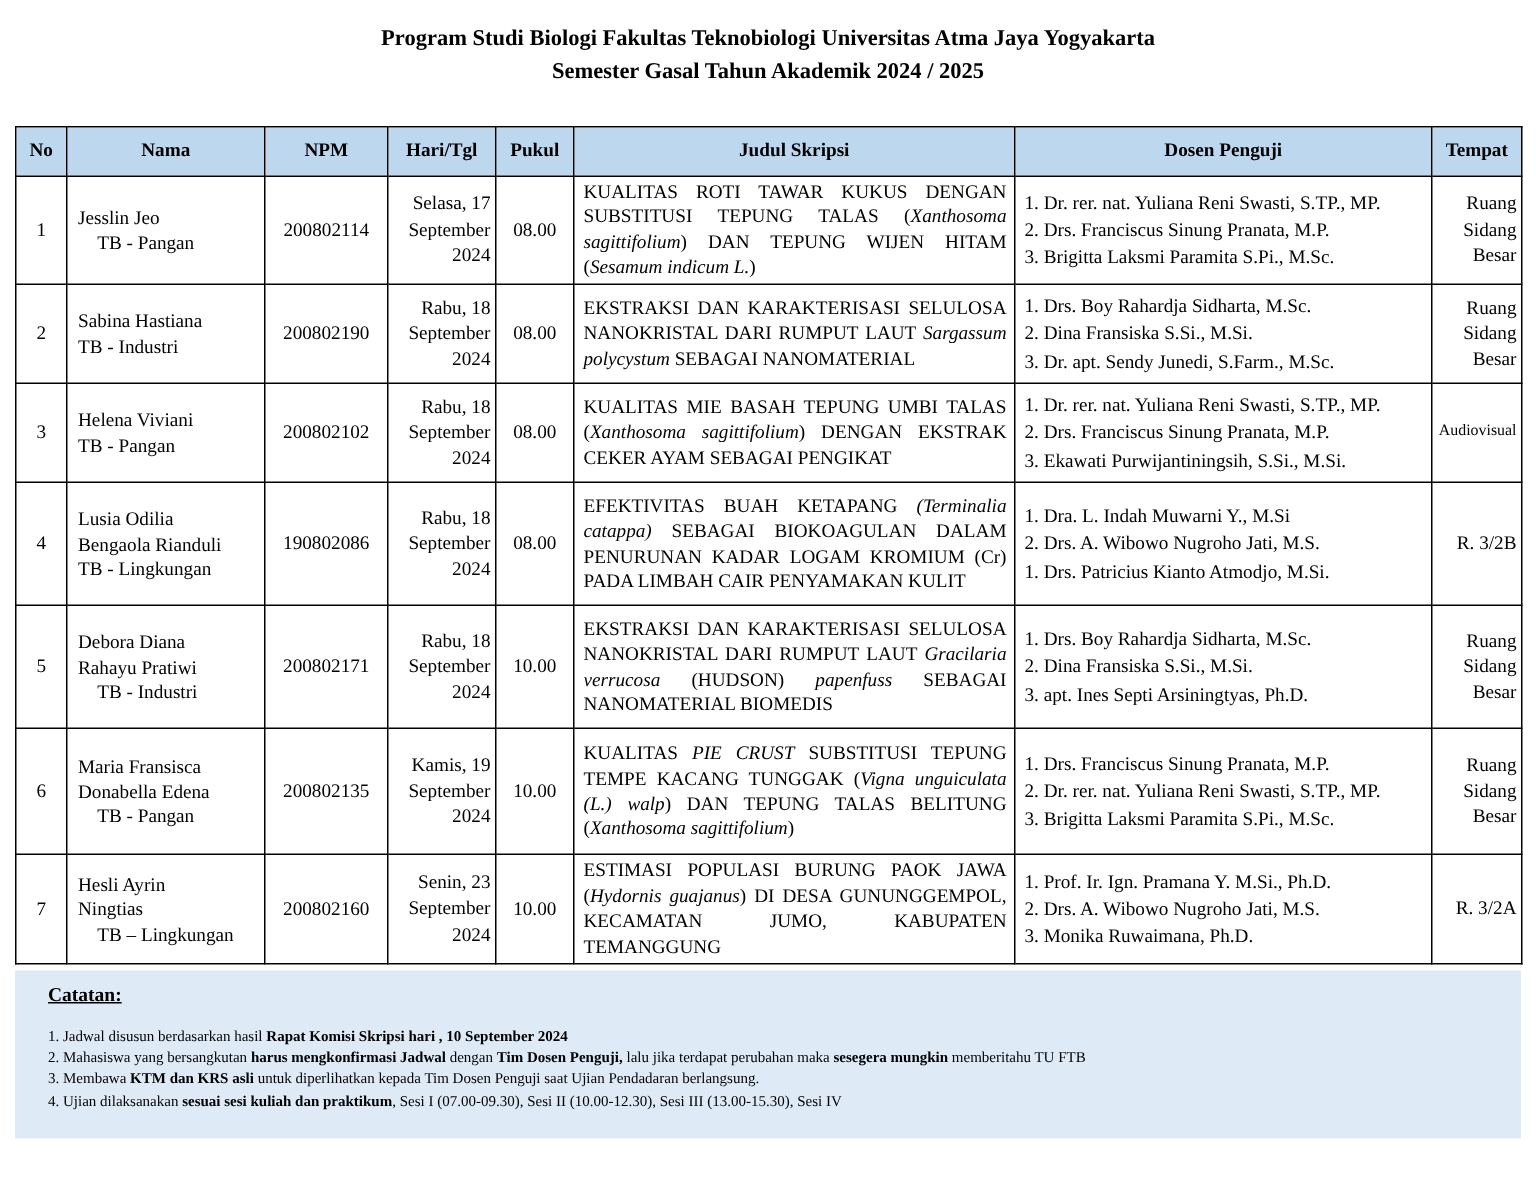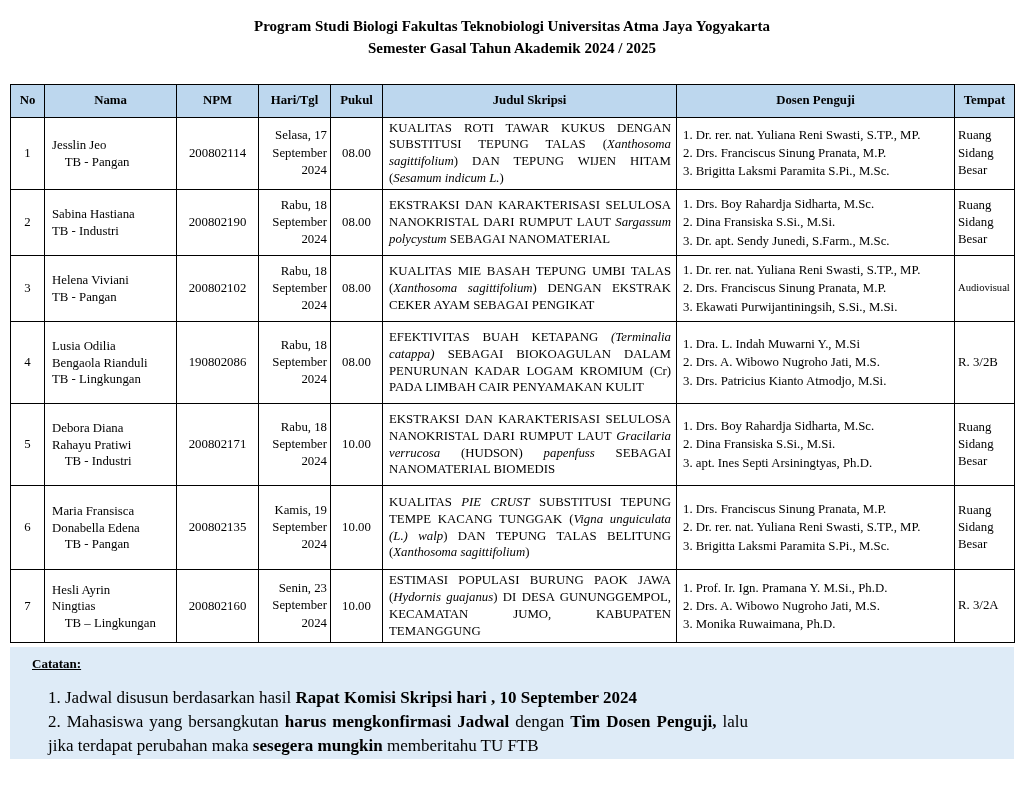--- a/index.html
+++ b/index.html
@@ -38,33 +38,33 @@
   td.cell-no { text-align: center; }
   td.cell-nama { vertical-align: top; padding: 3px 4px 2px 7px; white-space: pre-wrap; line-height: 1.3; }
   td.cell-npm { text-align: center; }
   td.cell-hari { text-align: right; padding: 2px 3px; line-height: 1.35; }
   td.cell-pukul { text-align: center; }
   td.cell-judul {
     vertical-align: top; padding: 2px 5px 2px 6px;
     text-align: justify; line-height: 1.32;
   }
   td.cell-dosen { padding: 2px 2px 2px 6px; line-height: 1.42; }
-  td.cell-tempat { text-align: left; padding: 2px 3px; line-height: 1.35; }
+  td.cell-tempat { text-align: right; padding: 2px 3px; line-height: 1.35; }
   td.cell-tempat.small { font-size: 10.6px; }
 
   .notes-box {
     background: var(--notes-bg, #DEEBF7);
     margin: 4px 0 0 10px;
     width: 1004px; height: 112px;
     display: flex;
     overflow: hidden;
   }
   .notes-left { width: 744px; padding: 7px 6px 0 22px; }
   .notes-title { font-weight: bold; font-size: 13px; text-decoration: underline; display: inline-block; margin-bottom: 14px; }
-  .note-line { font-size: 17px; line-height: 1.42; text-align: justify; margin-left: 16px; }
+  .note-line { font-size: 10px; line-height: 1.42; text-align: justify; }
   .notes-right { flex: 1; padding: 8px 0 0 25px; font-size: 12.8px; }
   .sig-date { font-weight: bold; }
   .sig-role { margin-top: 38px; }
   .sig-ttd { margin-top: 13px; }
 
   b.seg { font-weight: bold; }
   i.seg { font-style: italic; }
 </style>
 </head>
 <body>
@@ -150,21 +150,21 @@
         <td class="cell-nama">Lusia Odilia
 Bengaola Rianduli
 TB - Lingkungan</td>
         <td class="cell-npm">190802086</td>
         <td class="cell-hari">Rabu, 18 September 2024</td>
         <td class="cell-pukul">08.00</td>
         <td class="cell-judul"><span class="seg">EFEKTIVITAS BUAH KETAPANG </span><i class="seg">(Terminalia catappa)</i><span class="seg"> SEBAGAI BIOKOAGULAN DALAM PENURUNAN KADAR LOGAM KROMIUM (Cr) PADA LIMBAH CAIR PENYAMAKAN KULIT</span></td>
         <td class="cell-dosen">
             <div>1. Dra. L. Indah Muwarni Y., M.Si</div>
             <div>2. Drs. A. Wibowo Nugroho Jati, M.S.</div>
-            <div>3. Drs. Patricius Kianto Atmodjo, M.Si.</div>
+            <div>1. Drs. Patricius Kianto Atmodjo, M.Si.</div>
           </td>
         <td class="cell-tempat">R. 3/2B</td>
       </tr>
       <tr style="height:82px">
         <td class="cell-no">5</td>
         <td class="cell-nama">Debora Diana
 Rahayu Pratiwi
     TB - Industri</td>
         <td class="cell-npm">200802171</td>
         <td class="cell-hari">Rabu, 18 September 2024</td>

